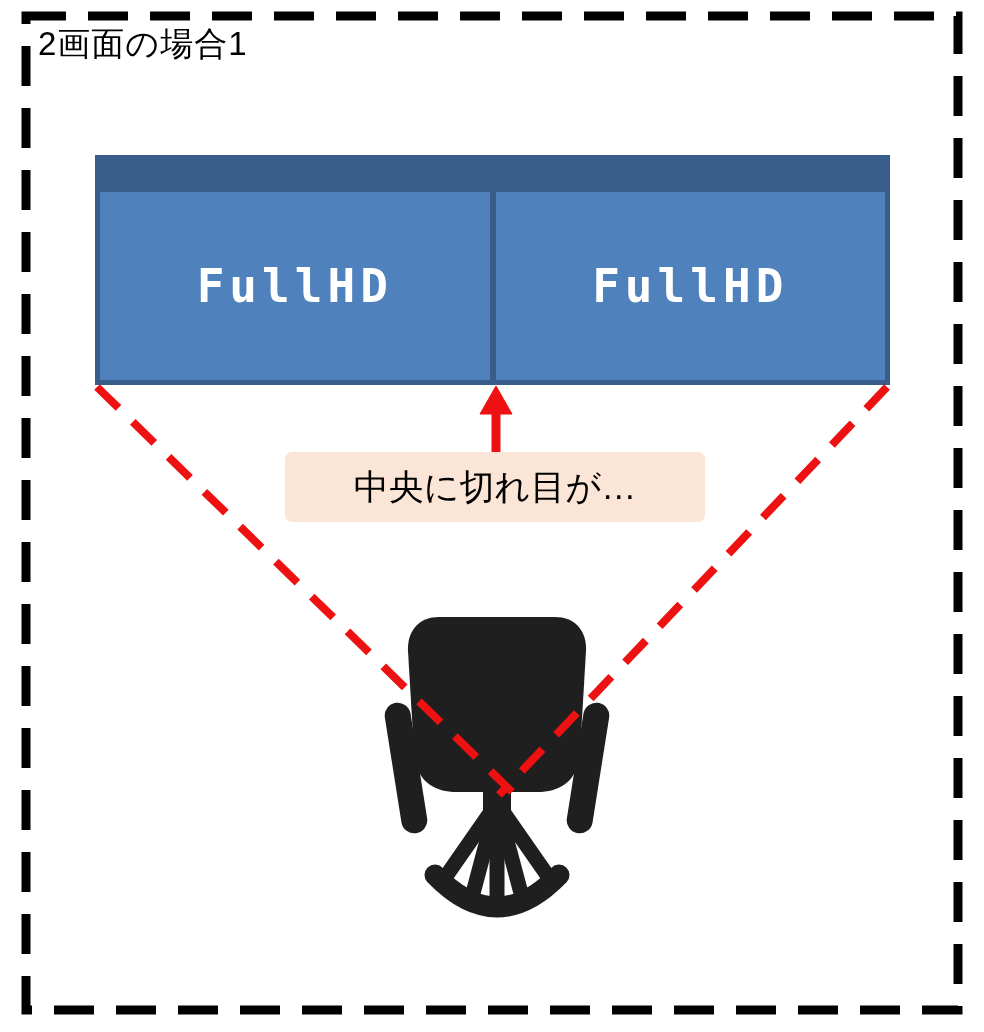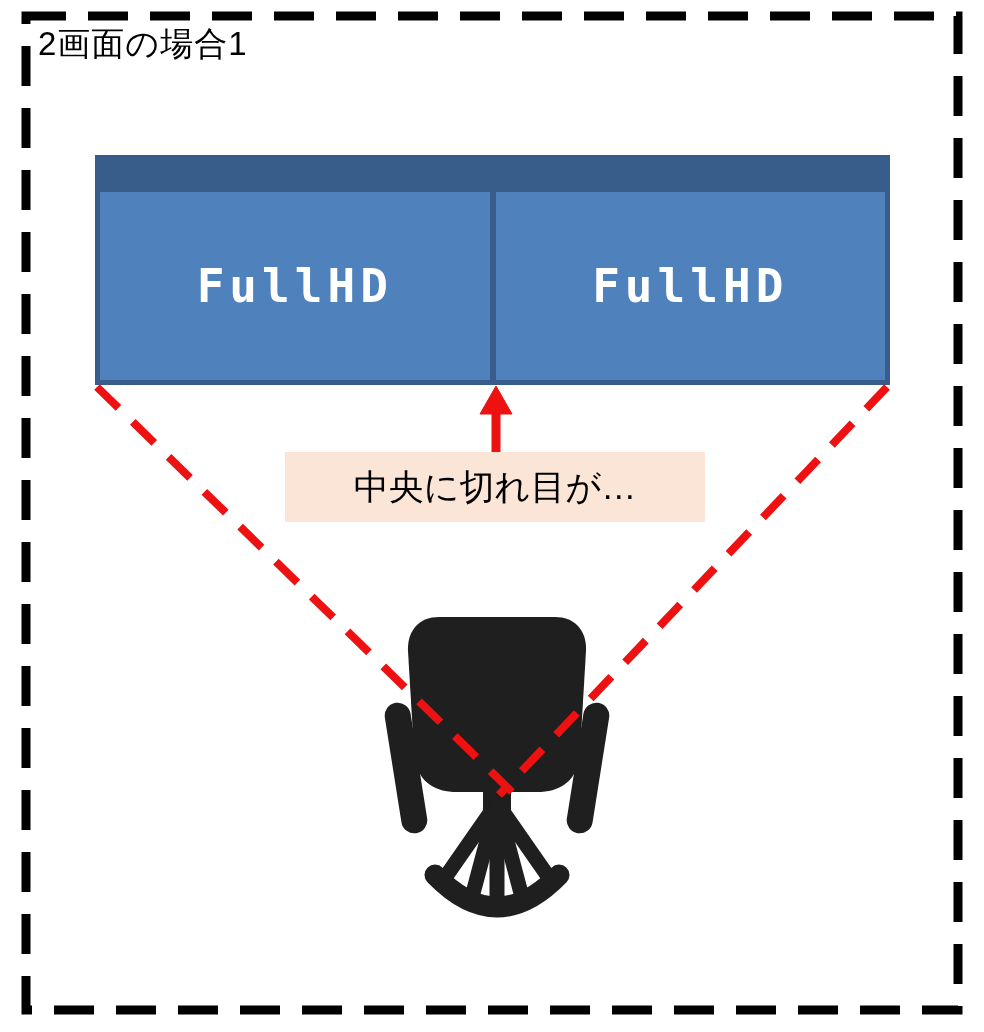--- a/index.html
+++ b/index.html
@@ -35,20 +35,21 @@
     font-size: 46px; font-weight: bold; letter-spacing: 5px; margin-top: 32px;
   }
 
   .callout {
     position: absolute; left: 285px; top: 452px;
     width: 420px; height: 70px;
     background: var(--callout-bg, #FBE5D6);
     display: flex; align-items: center; justify-content: center;
     font-size: 35px; color: #000;
     white-space: nowrap;
+    border-radius: 7px;
   }
 
   svg.overlay {
     position: absolute; left: 0; top: 0;
     width: 984px; height: 1032px;
     pointer-events: none;
   }
   .dashed-frame { stroke: var(--border-black, #000); }
   .sight-line   { stroke: var(--accent-red, #EE1111); }
   .arrow-part   { stroke: var(--accent-red, #EE1111); fill: var(--accent-red, #EE1111); }

